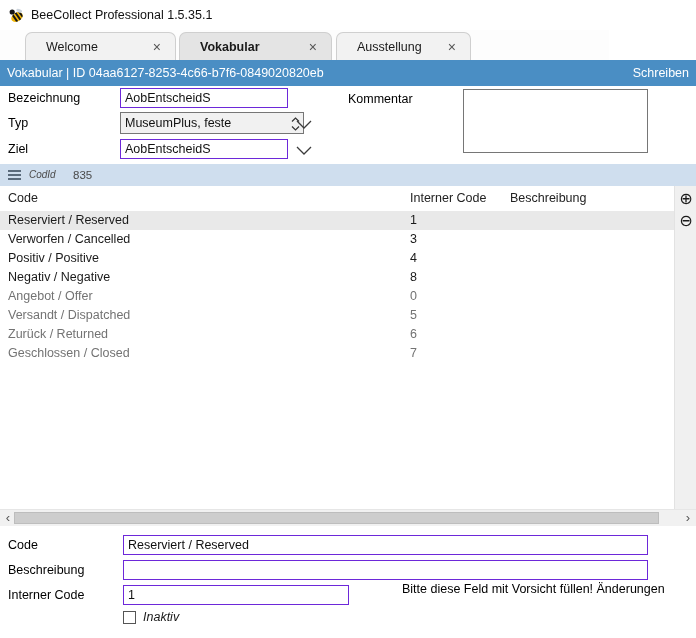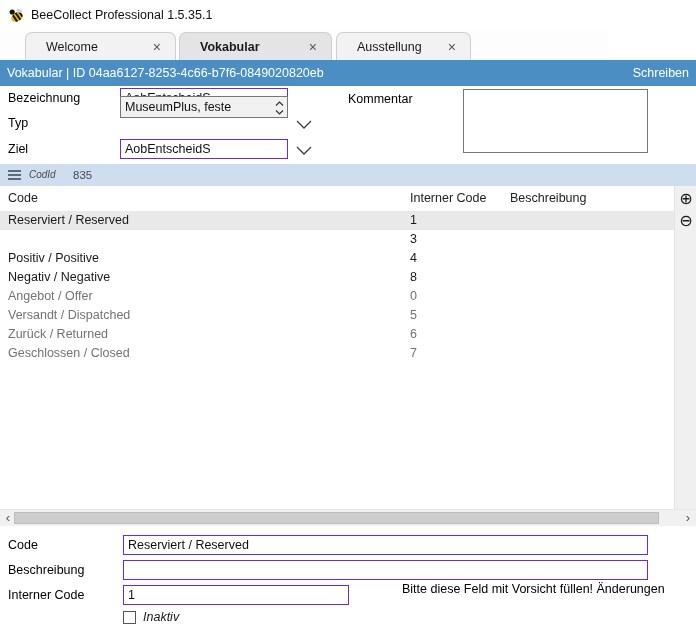--- a/index.html
+++ b/index.html
@@ -119,21 +119,21 @@
   <div class="bluebar">
     <span class="bartitle">Vokabular | ID 04aa6127-8253-4c66-b7f6-0849020820eb</span>
     <span class="baraction">Schreiben</span>
   </div>
 
   <div class="formarea">
     <span class="flabel" style="left:8px;top:5px;">Bezeichnung</span>
     <input class="tinput" style="left: 120px; top: 2px; width: 168px;" value="AobEntscheidS">
 
     <span class="flabel" style="left:8px;top:30px;">Typ</span>
-    <div class="spinfield" style="left:120px;top:10px;width:168px;">
+    <div class="spinfield" style="left:120px;top:26px;width:184px;">
       <span>MuseumPlus, feste</span>
       <span class="spinner">
         <svg width="9" height="16" viewBox="0 0 9 16">
           <polyline points="1,5.5 4.5,2 8,5.5" fill="none" stroke="#333" stroke-width="1.2"></polyline>
           <polyline points="1,10.5 4.5,14 8,10.5" fill="none" stroke="#333" stroke-width="1.2"></polyline>
         </svg>
       </span>
     </div>
     <span class="chevbtn" style="left:294px;top:30px;">
       <svg width="16" height="9" viewBox="0 0 16 9">
@@ -169,20 +169,21 @@
     <span class="th-desc">Beschreibung</span>
   </div>
 
   <div class="tablebody">
       <div class="trow selected">
         <span class="c-code">Reserviert / Reserved</span>
         <span class="c-int">1</span>
         <span class="c-desc"></span>
       </div>
       <div class="trow">
+        <span class="c-code">Verworfen / Cancelled</span>
         <span class="c-int">3</span>
         <span class="c-desc"></span>
       </div>
       <div class="trow">
         <span class="c-code">Positiv / Positive</span>
         <span class="c-int">4</span>
         <span class="c-desc"></span>
       </div>
       <div class="trow">
         <span class="c-code">Negativ / Negative</span>

